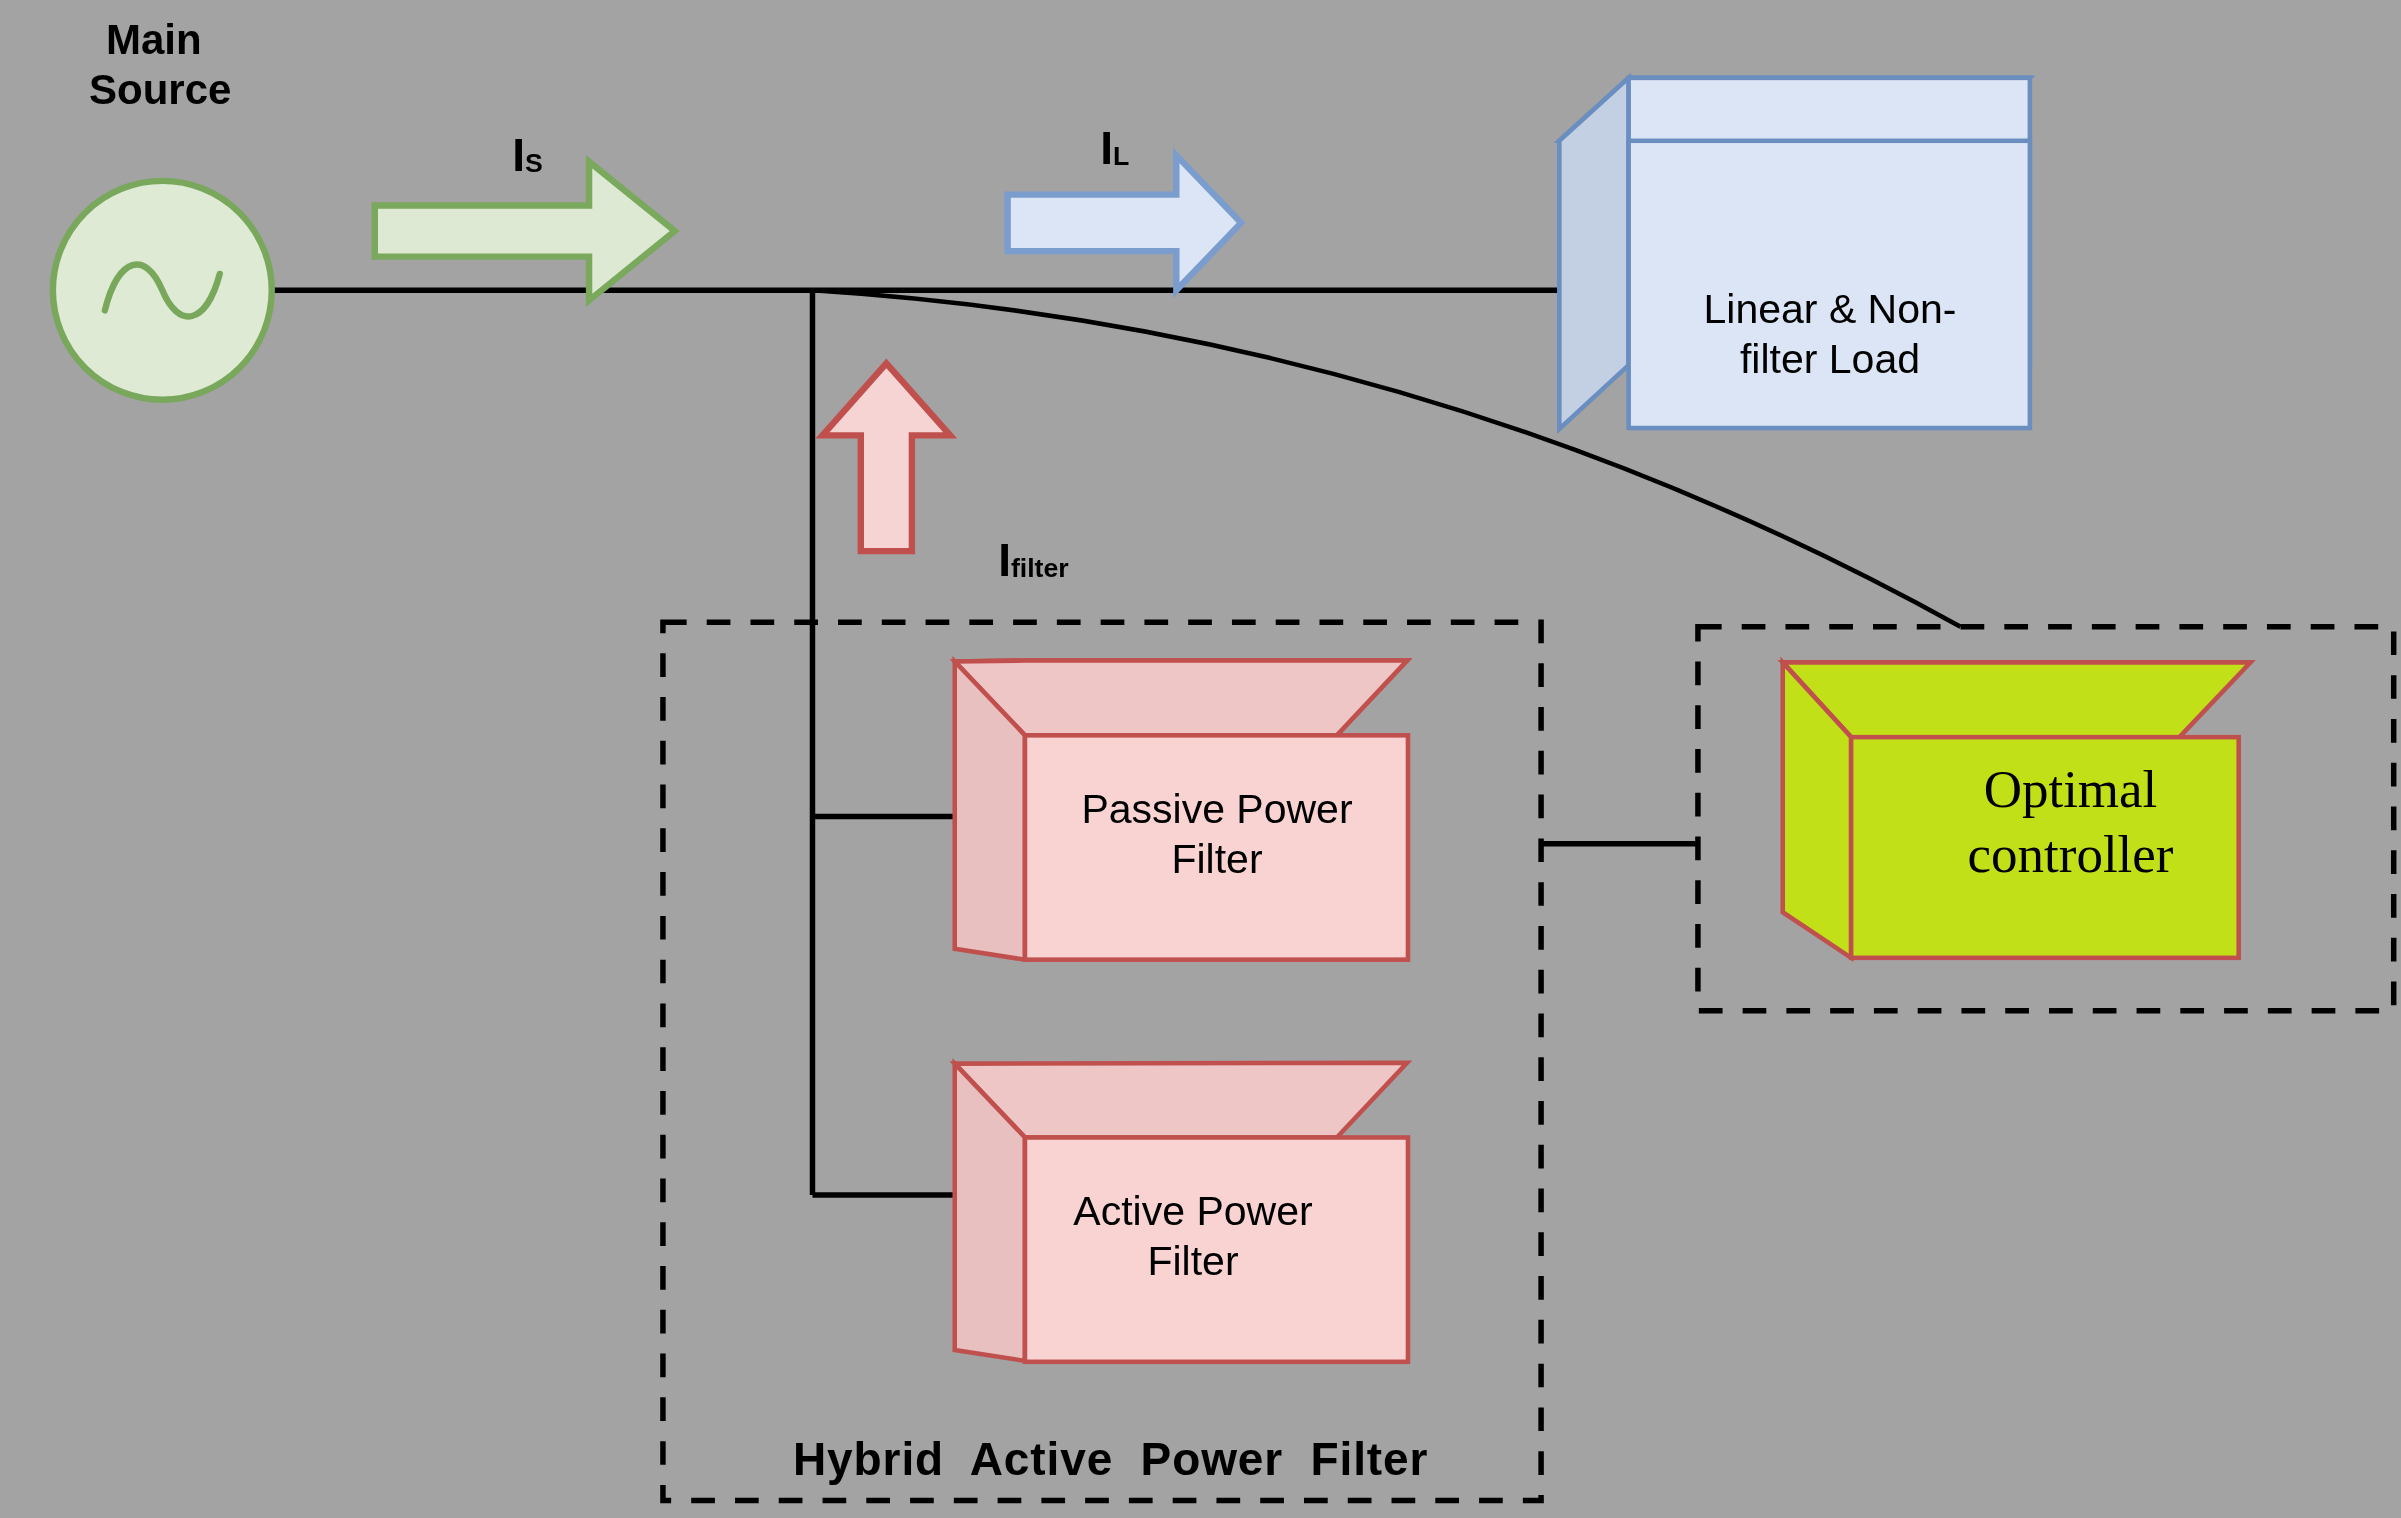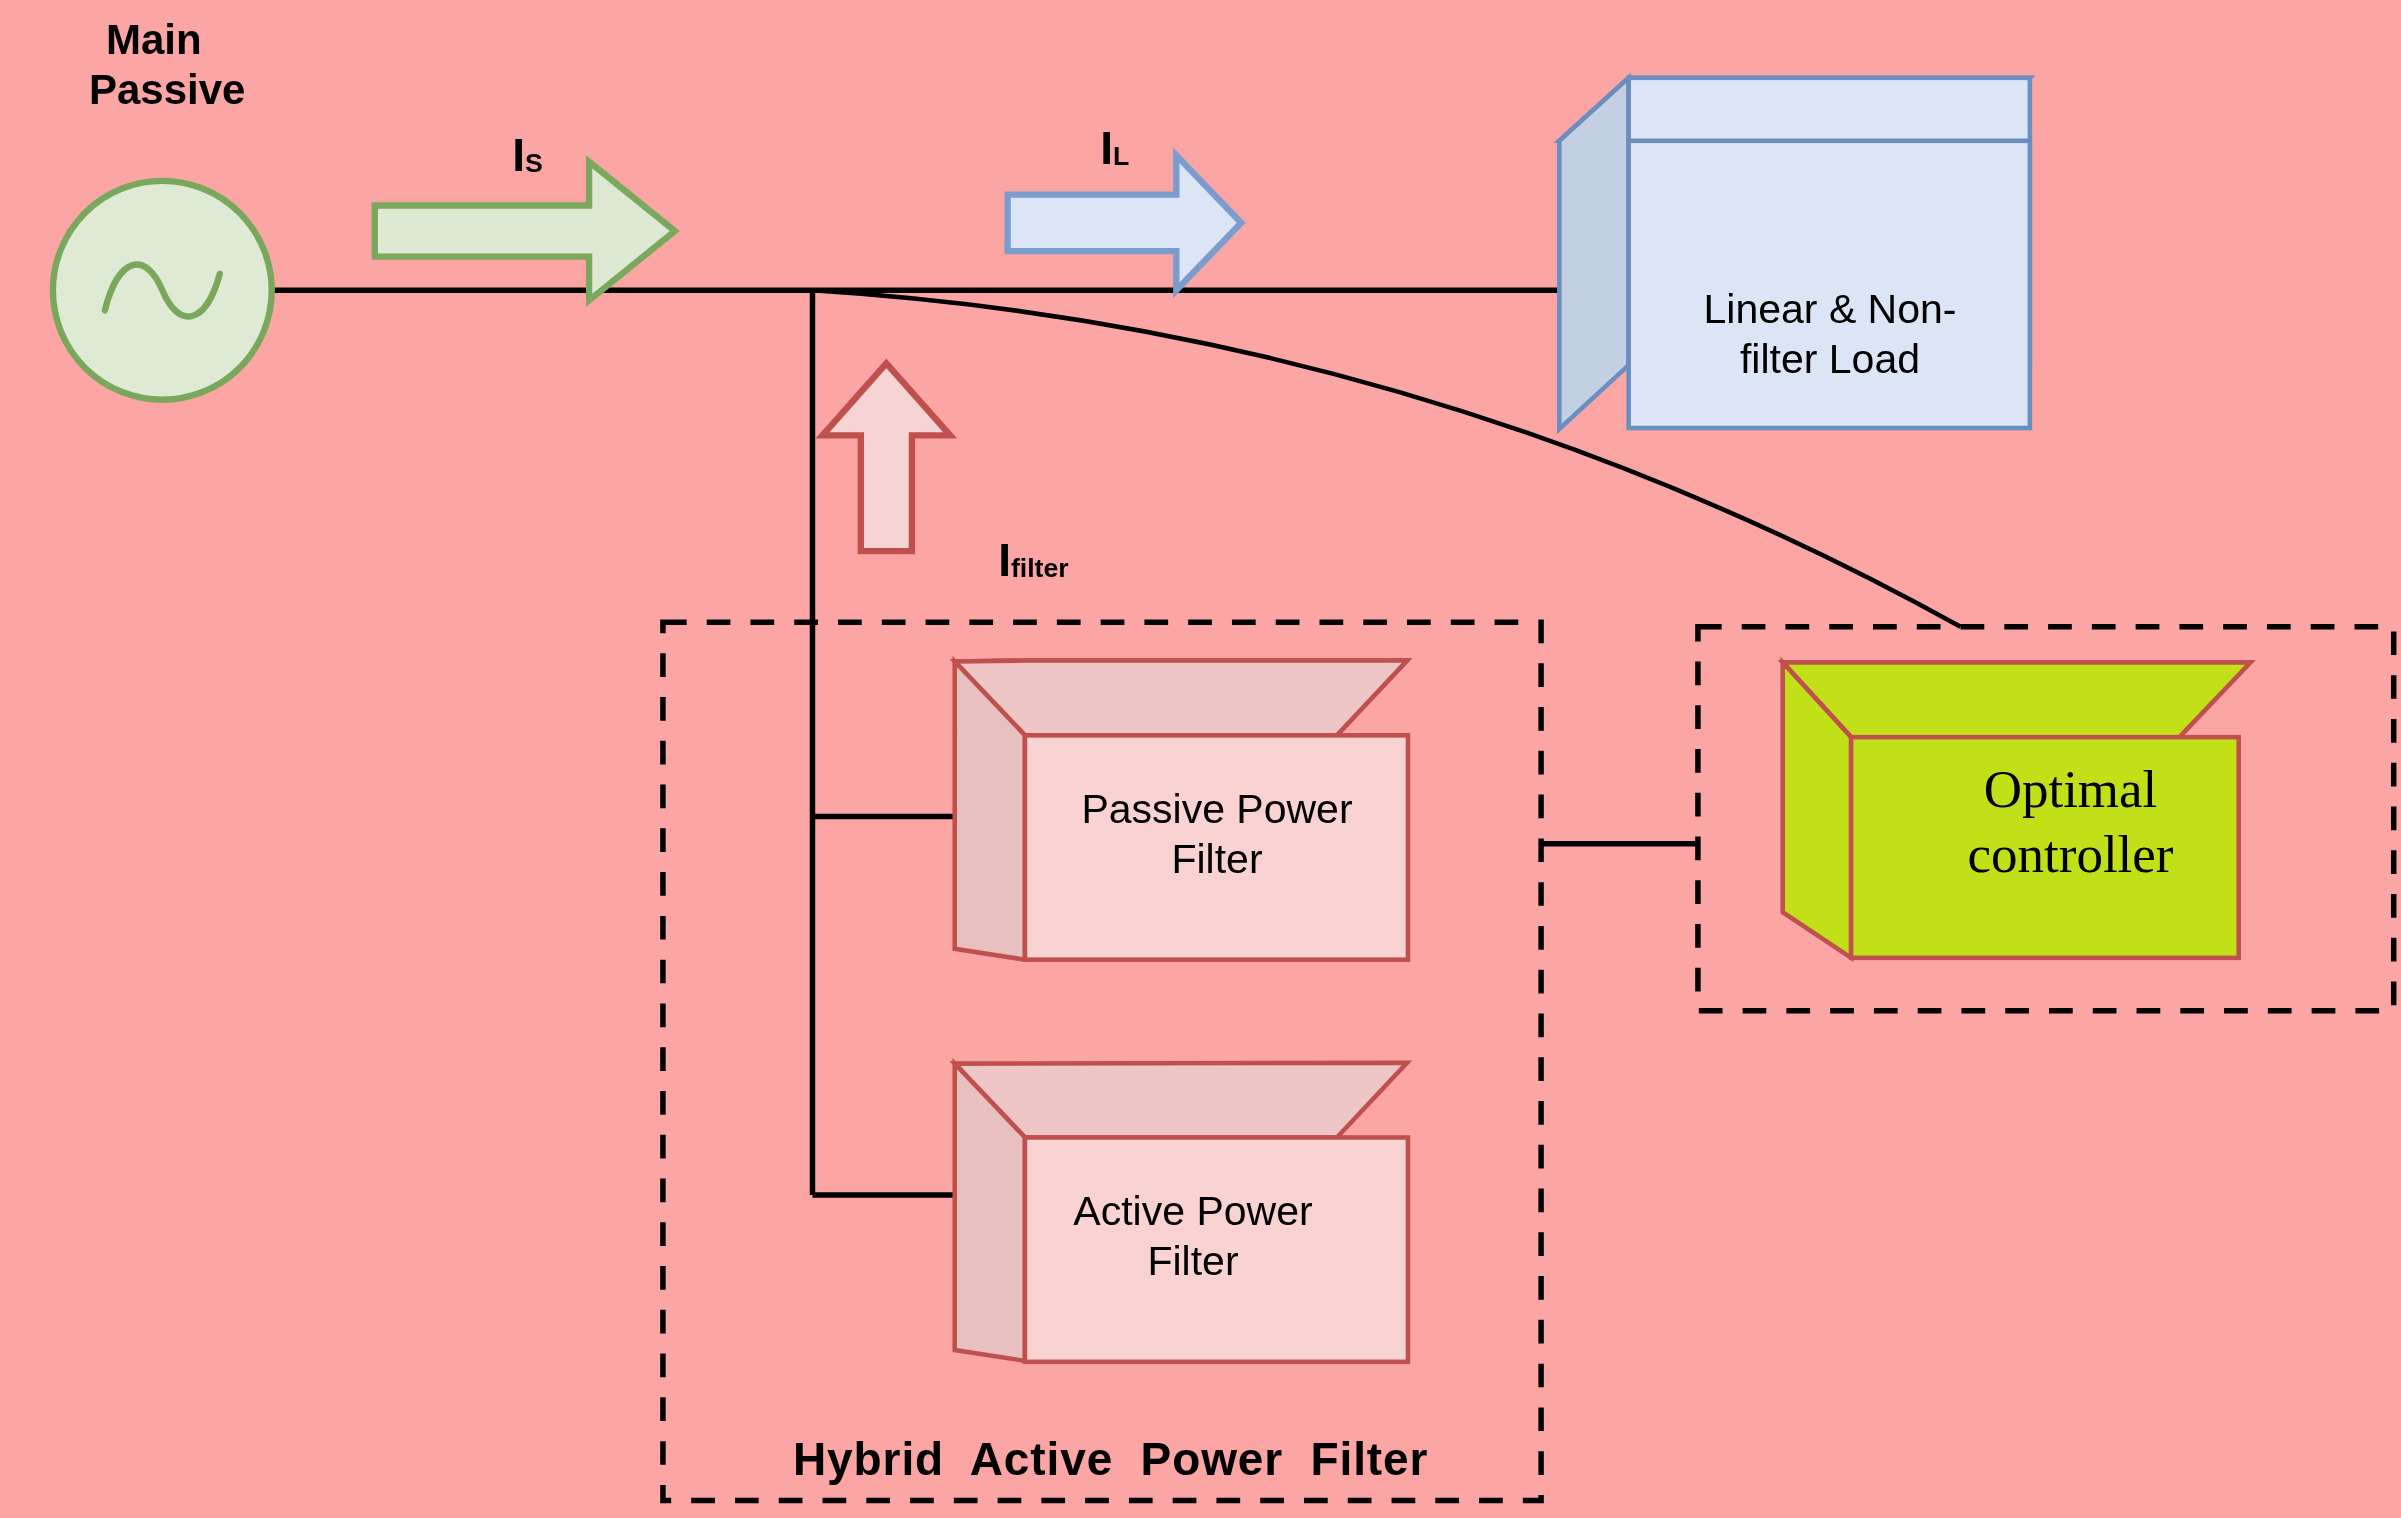--- a/index.html
+++ b/index.html
@@ -4,21 +4,21 @@
 <style>
   html, body {
     margin: 0;
     padding: 0;
     background: #ffffff;
   }
   #canvas {
     position: relative;
     width: 2401px;
     height: 1519px;
-    background: #fca5a5;
+    background: #a3a3a3;
     overflow: hidden;
     font-family: "Liberation Sans", sans-serif;
   }
   svg.layer {
     position: absolute;
     left: 0;
     top: 0;
     width: 2401px;
     height: 1519px;
   }
@@ -112,21 +112,21 @@
     </g>
 
     <g>
       <polygon points="1955,726 2468,726 2390,808 2030,808" fill="#c2e018" stroke="#c0504d" stroke-width="5"></polygon>
       <polygon points="1955,726 1955,1000 2030,1050 2030,808" fill="#c2e018" stroke="#c0504d" stroke-width="5"></polygon>
       <rect x="2030" y="808" width="425" height="242" fill="#c2e018" stroke="#c0504d" stroke-width="5"></rect>
     </g>
   </svg>
 
   <div class="lbl" style="left:106px; top:16.4px; font-size:42px;">Main</div>
-  <div class="lbl" style="left:89px; top:66px; font-size:42px;">Passive</div>
+  <div class="lbl" style="left:89px; top:66px; font-size:42px;">Source</div>
 
   <div class="lbl cur-lbl" style="left:461px; top:78px;">
     <span>I</span><sub>S</sub>
   </div>
 
   <div class="lbl cur-lbl" style="left:1049px; top:71px;">
     <span>I</span><sub>L</sub>
   </div>
 
   <div class="lbl cur-lbl" style="left:947px; top:483px;">

